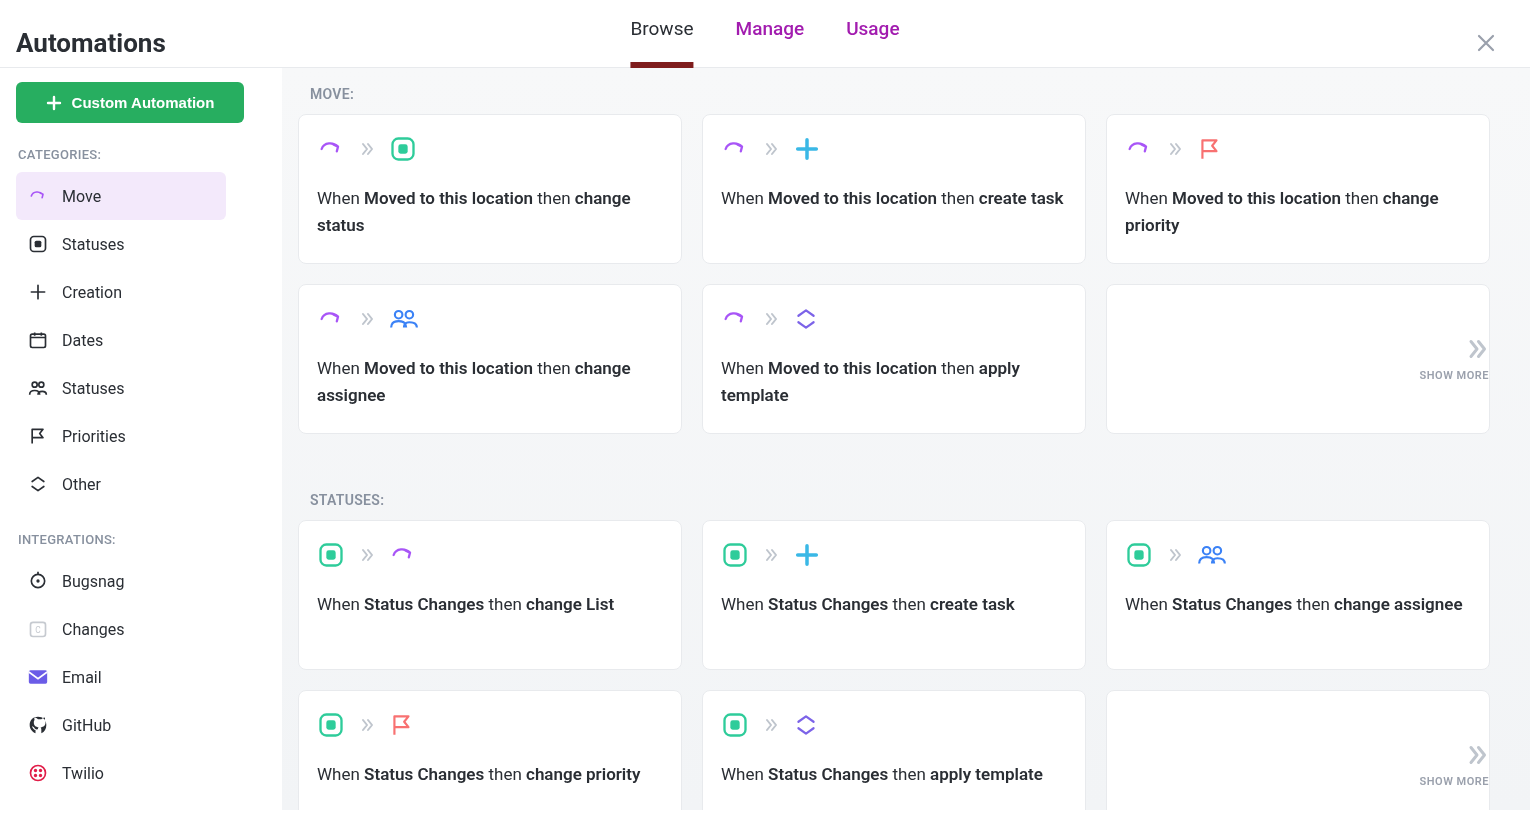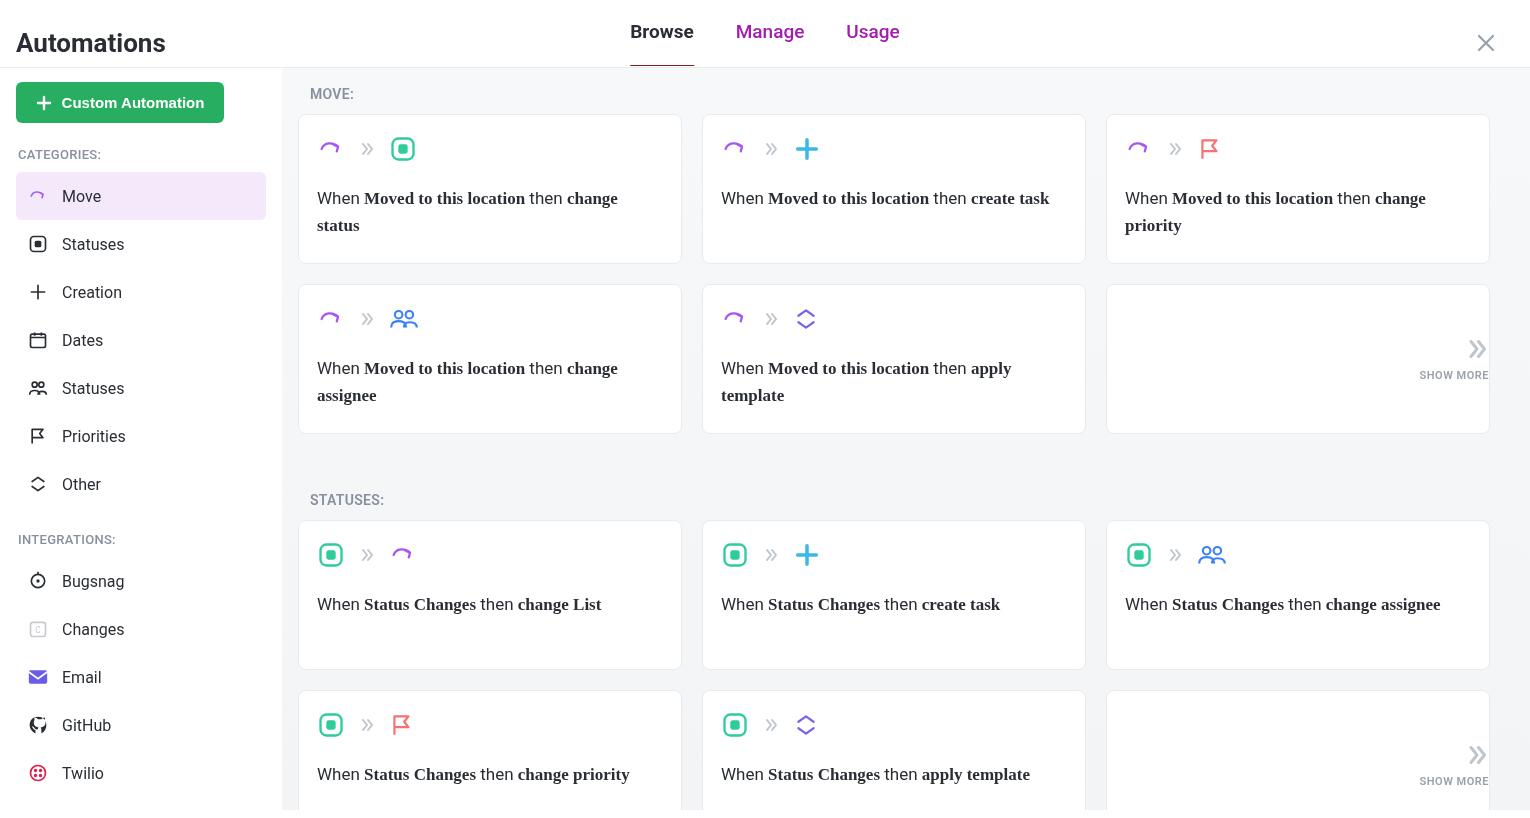--- a/index.html
+++ b/index.html
@@ -1,40 +1,40 @@
 <!DOCTYPE html>
 <html><head>
 <meta charset="utf-8">
 <style>
 * { margin: 0; padding: 0; box-sizing: border-box; }
 body { font-family: -apple-system, BlinkMacSystemFont, "Segoe UI", Roboto, sans-serif; color: #2a2e34; background: #fff; width:1530px; }
 .header { display: flex; align-items: center; justify-content: space-between; padding: 18px 30px 0 16px; border-bottom: 1px solid #e8eaed; height: 68px; }
 .header-left { font-size: 26px; font-weight: 700; }
 .tabs { display: flex; gap: 42px; position: absolute; left: 50%; transform: translateX(-50%); }
 .tab { font-size: 19px; color: #a21caf; cursor: pointer; padding-bottom: 22px; font-weight: 500; }
-.tab.active { color: #2a2e34; font-weight: 700; border-bottom: 1px solid #7f1d1d; }
+.tab.active { color: #2a2e34; font-weight: 400; border-bottom: 6px solid #7f1d1d; }
 .close-btn { color: #9aa0ac; font-size: 26px; cursor: pointer; padding:4px; }
 .body { display: flex; height: calc(818px - 76px); }
 .sidebar { width: 282px; padding: 14px 0 0 16px; overflow-y: auto; }
 .sidebar::-webkit-scrollbar { width: 8px; }
 .sidebar::-webkit-scrollbar-thumb { background:#d7dbe0; border-radius:4px; }
 .sidebar-track { width: 266px; }
-.custom-btn { background: #27ae60; color: #fff; border: none; border-radius: 6px; padding: 12px 4px; font-size: 15px; font-weight: 600; display: flex; align-items: center; gap: 10px; cursor: pointer; width: 208px; justify-content:center; }
+.custom-btn { background: #27ae60; color: #fff; border: none; border-radius: 6px; padding: 12px 4px; font-size: 15px; font-weight: 600; display: flex; align-items: center; gap: 10px; cursor: pointer; width: 228px; justify-content:center; }
 .section-label { font-size: 13px; color: #87909e; font-weight: 500; letter-spacing: .3px; margin: 24px 0 10px 2px; }
-.side-item { display: flex; align-items: center; gap: 14px; padding: 14px 12px; cursor: pointer; font-size: 16px; color: #2a2e34; border-radius: 6px; width: 250px; }
+.side-item { display: flex; align-items: center; gap: 14px; padding: 14px 12px; cursor: pointer; font-size: 16px; color: #2a2e34; border-radius: 6px; width: 210px; }
 .side-item.active { background: #f3e9fb; }
 .side-item .ico { width: 20px; height: 20px; display:flex; align-items:center; justify-content:center; flex-shrink:0; }
 .main { flex: 1; background: linear-gradient(#f7f8f9,#f2f4f6); overflow-y: auto; padding: 18px 40px 30px 16px; }
 .group-title { font-size: 14px; color: #87909e; font-weight: 600; margin: 0 0 12px 12px; letter-spacing:.3px; }
 .group-title + .cards { margin-bottom: 30px; }
 .cards { display: grid; grid-template-columns: repeat(3, 1fr); gap: 20px; }
 .card { background: #fff; border: 1px solid #e8eaed; border-radius: 8px; padding: 20px 18px; cursor: pointer; min-height: 150px; }
 .icon-row { display: flex; align-items: center; gap: 14px; margin-bottom: 22px; }
 .card-text { font-size: 17px; line-height: 1.6; }
-.card-text b { font-weight: 600; font-family: Liberation Serif, serif; }
+.card-text b { font-weight: 600; }
 .show-more { background:#fff; border:1px solid #e8eaed; border-radius:8px; display:flex; flex-direction:column; align-items:flex-end; justify-content:center; color:#9aa0ac; cursor:pointer; min-height:150px; font-size:11px; font-weight:600; letter-spacing:.5px; }
 .chev { color:#bfc5cd; }
 svg { display:block; }
 </style>
 </head>
 <body>
 
 <div class="header">
   <div class="header-left">Automations</div>
   <div class="tabs">

